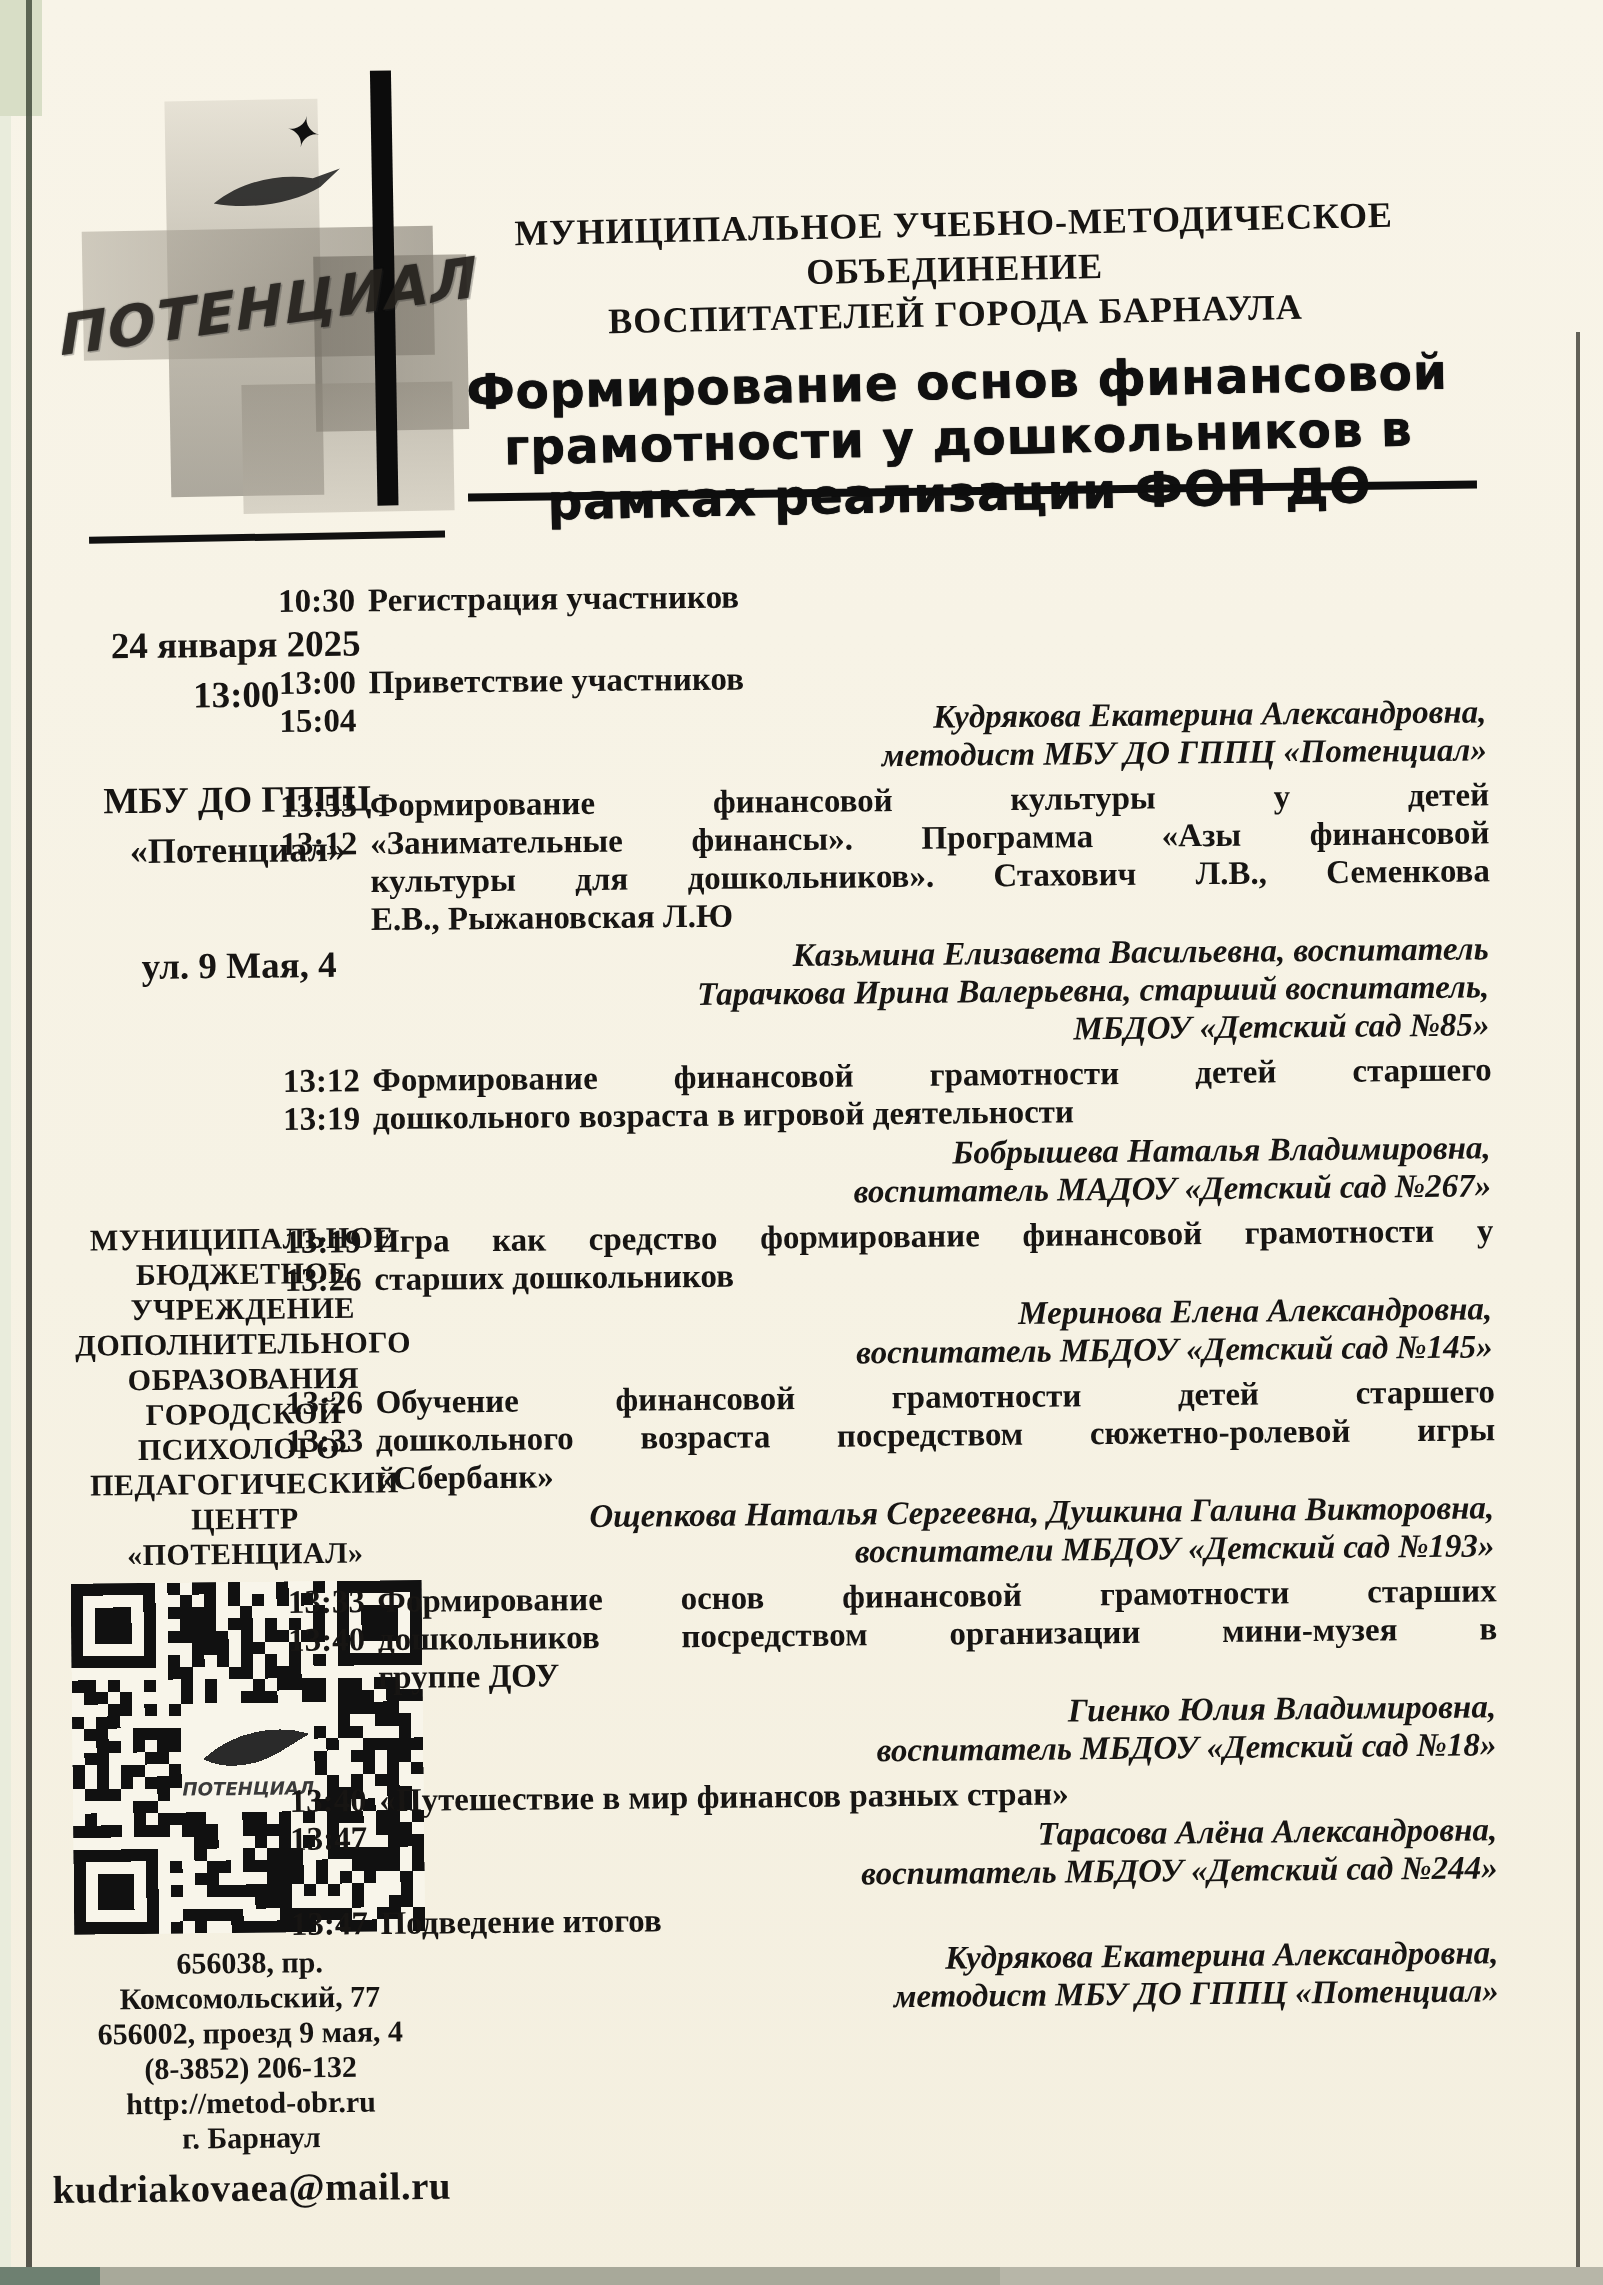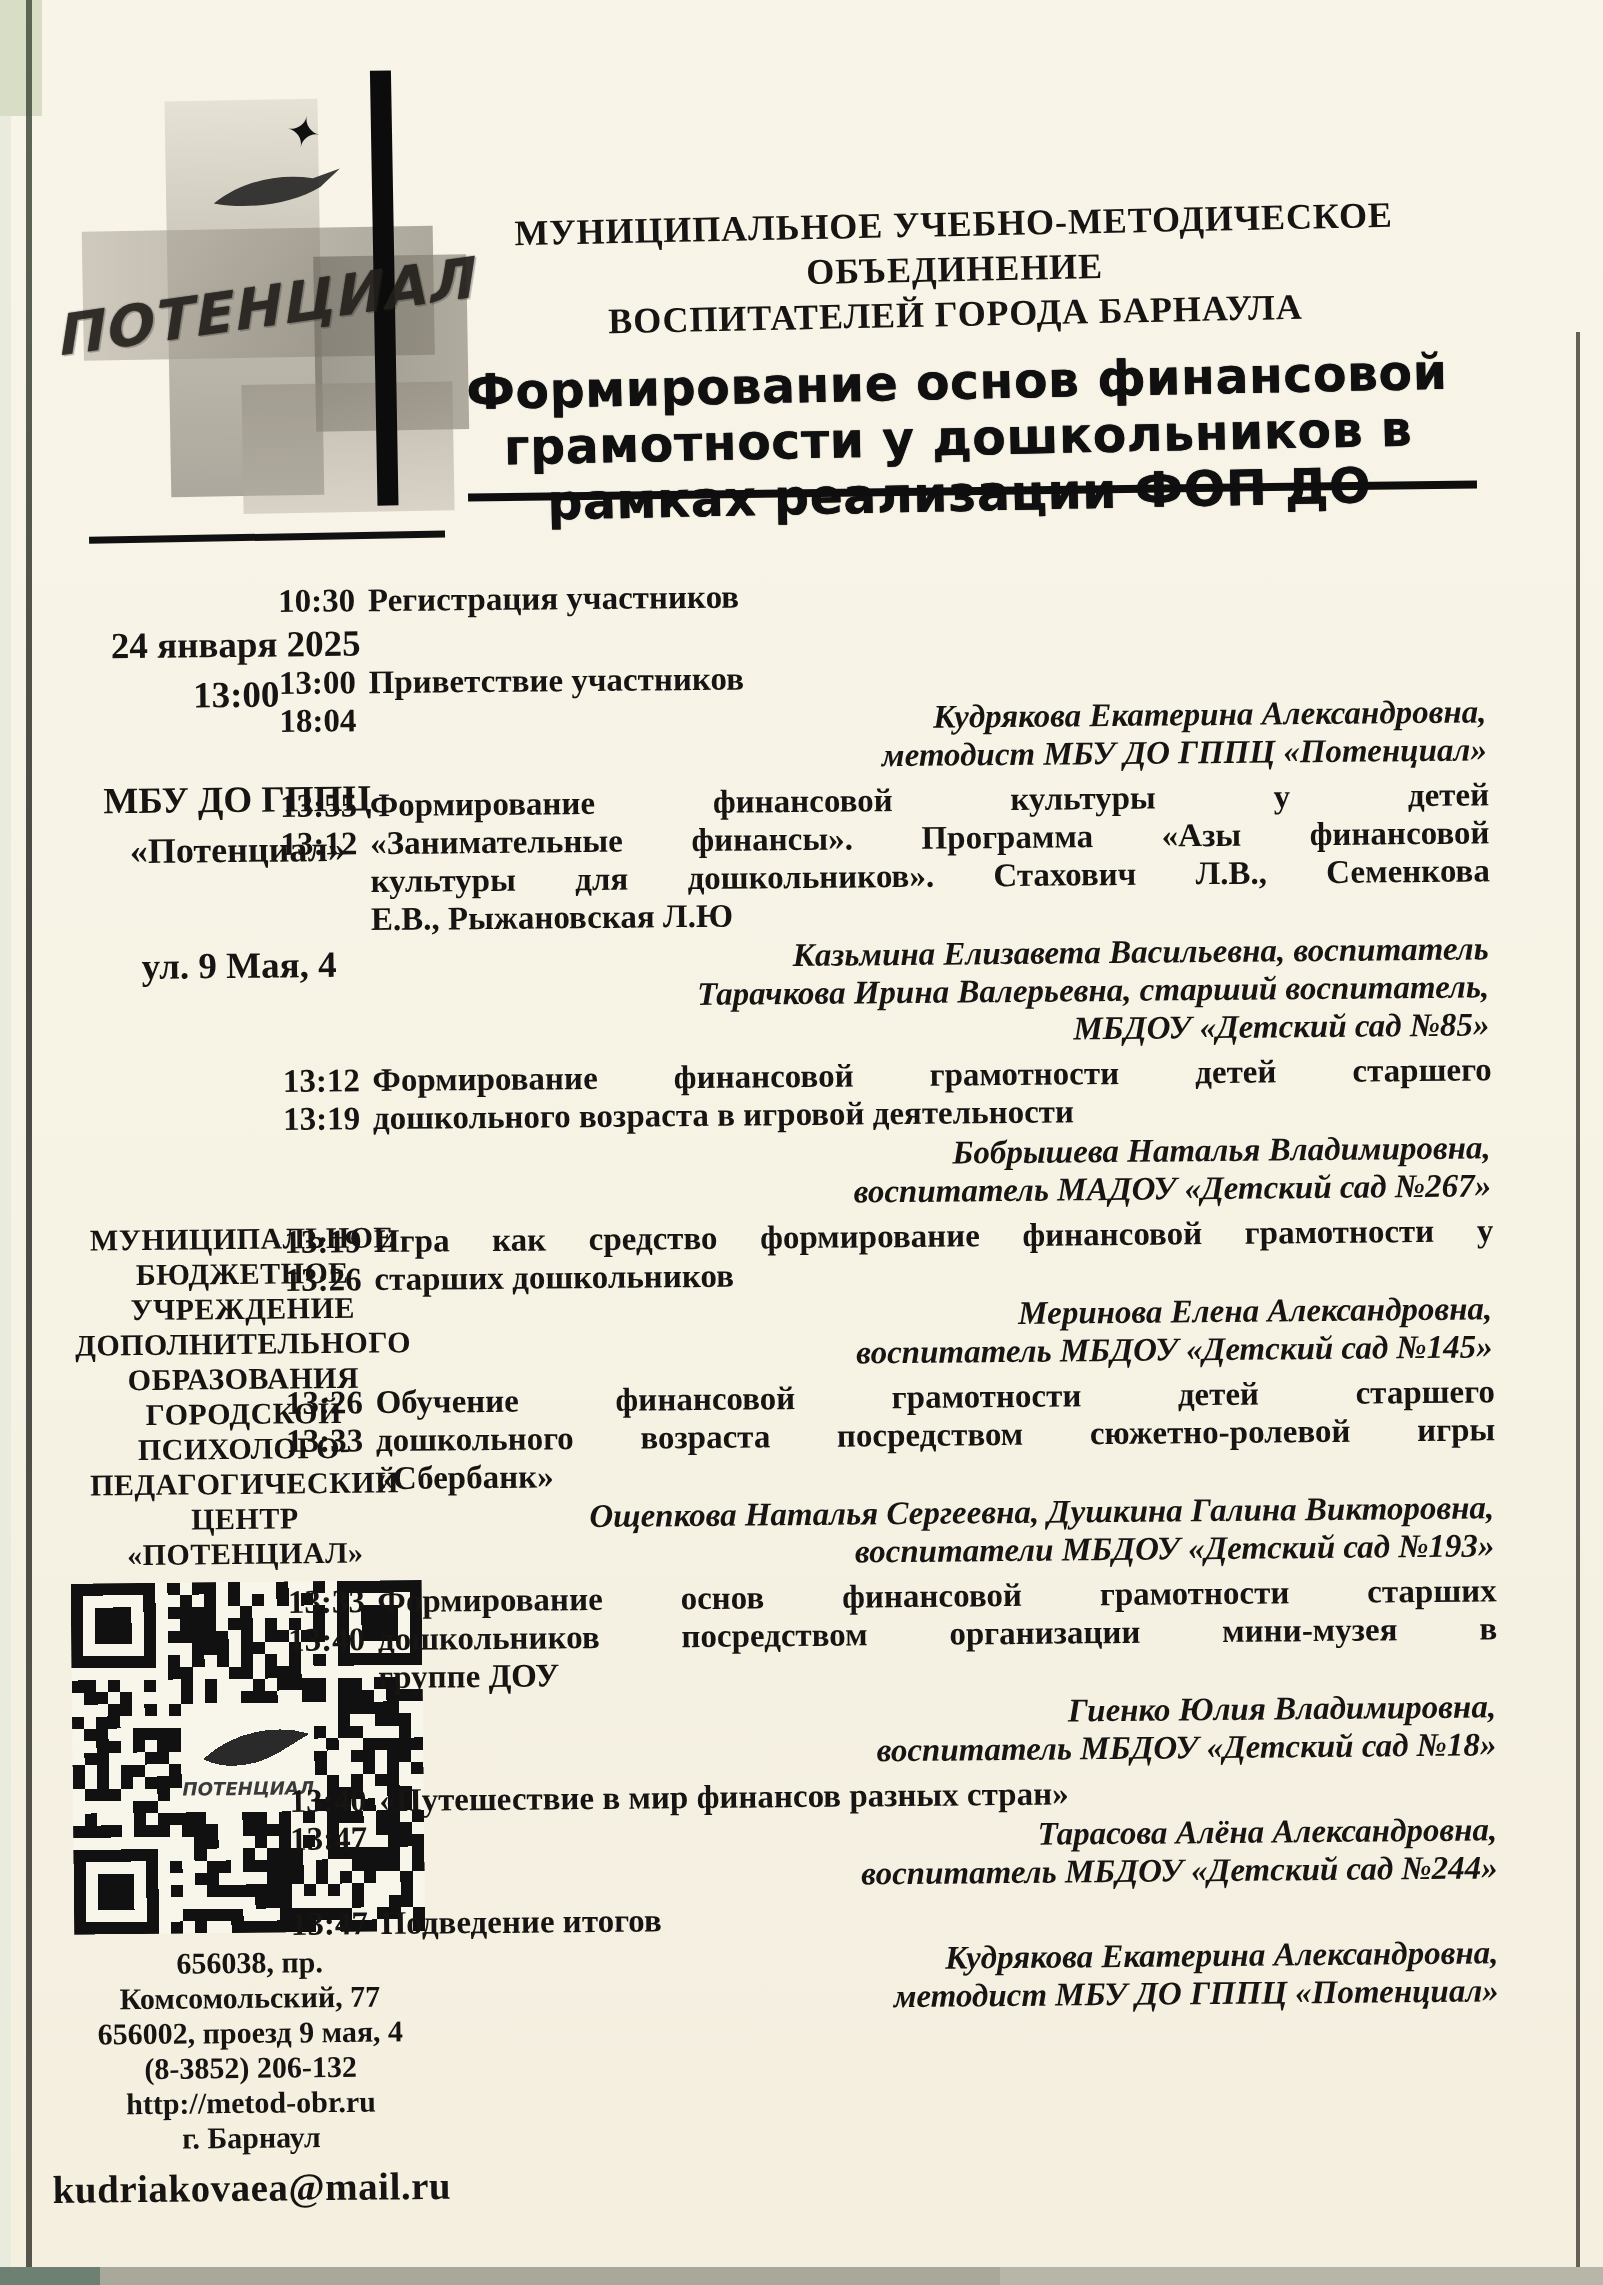--- a/index.html
+++ b/index.html
@@ -446,21 +446,21 @@
           <span class="tjust"></span>
           <span class="ttail">Регистрация участников</span>
         </div>
         <div class="spk"></div>
       </div>
     </div>
 
     <div class="row">
       <div class="tcol">
         <div>13:00</div>
-        <div>18:04</div>
+        <div>15:04</div>
       </div>
       <div class="bcol">
         <div class="ttl">
           <span class="tjust"></span>
           <span class="ttail">Приветствие участников</span>
         </div>
         <div class="spk">Кудрякова Екатерина Александровна,
 методист МБУ ДО ГППЦ «Потенциал»</div>
       </div>
     </div>

